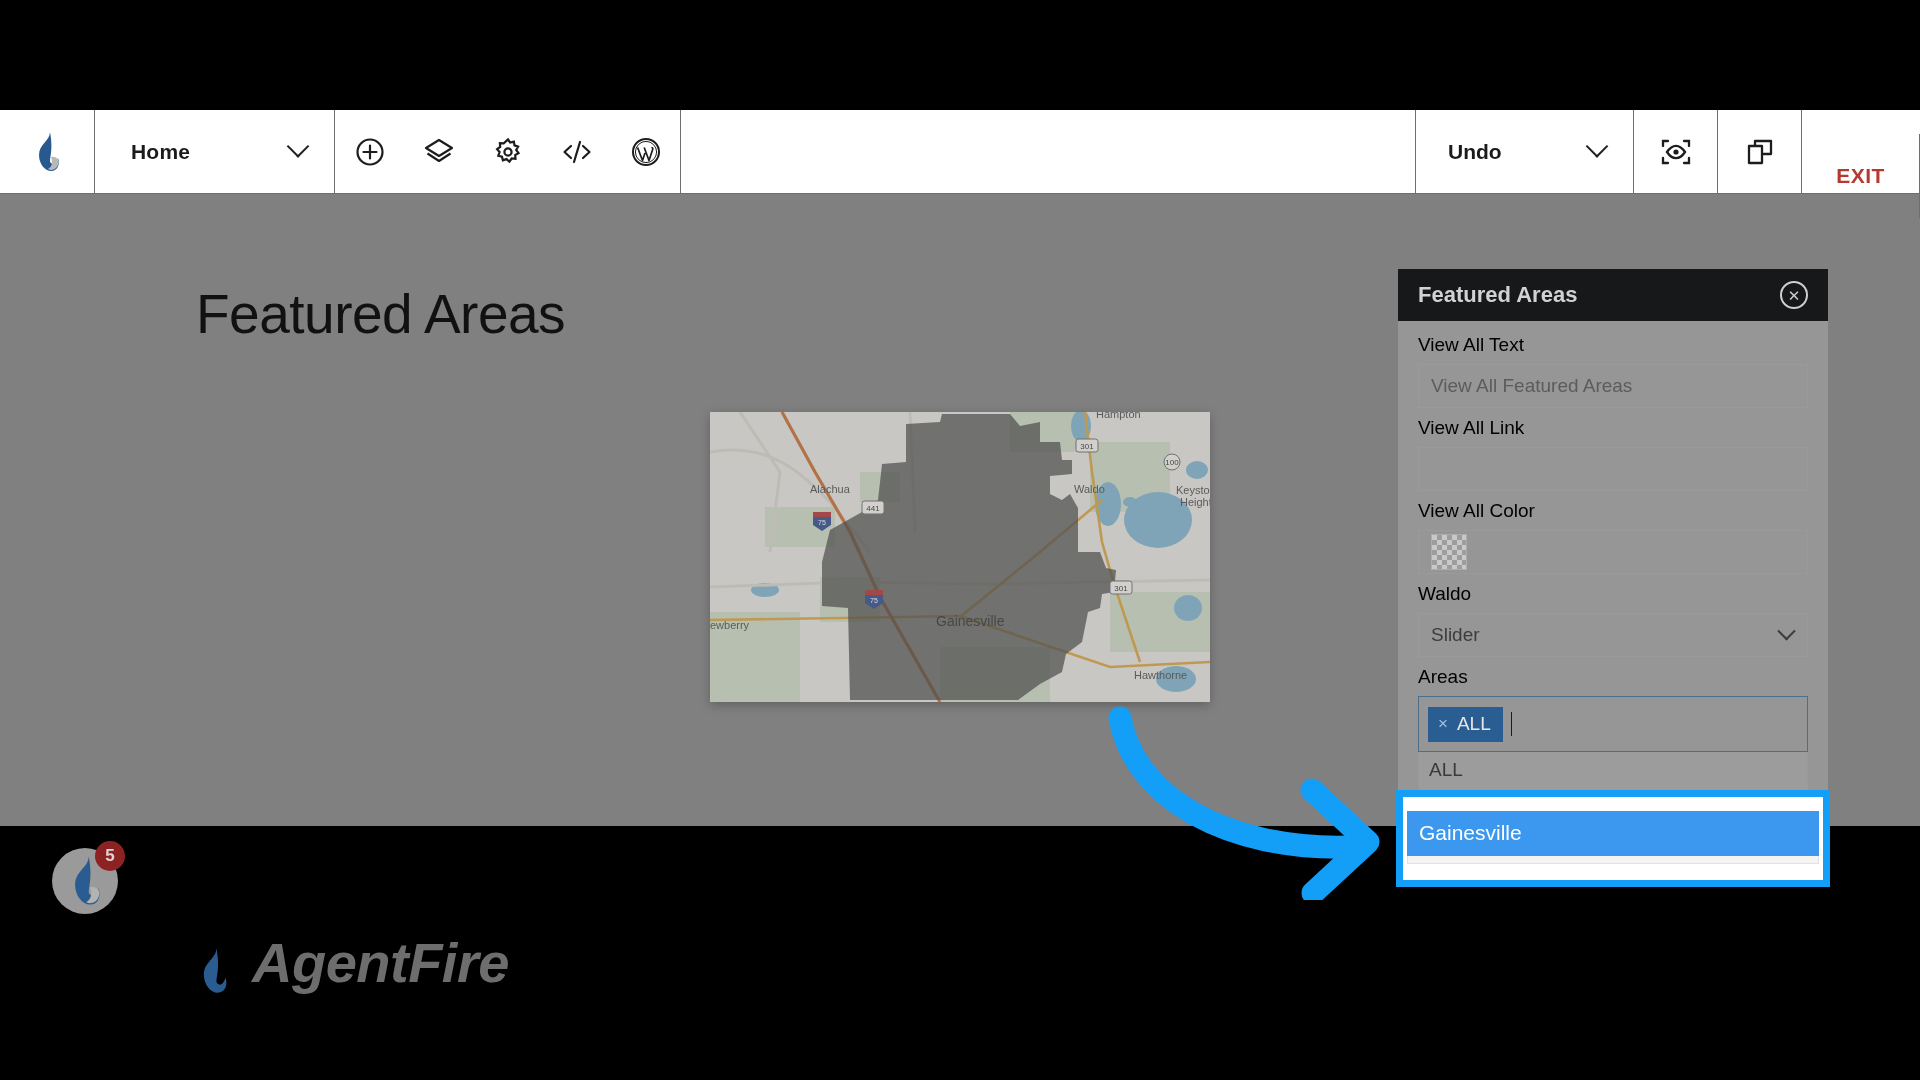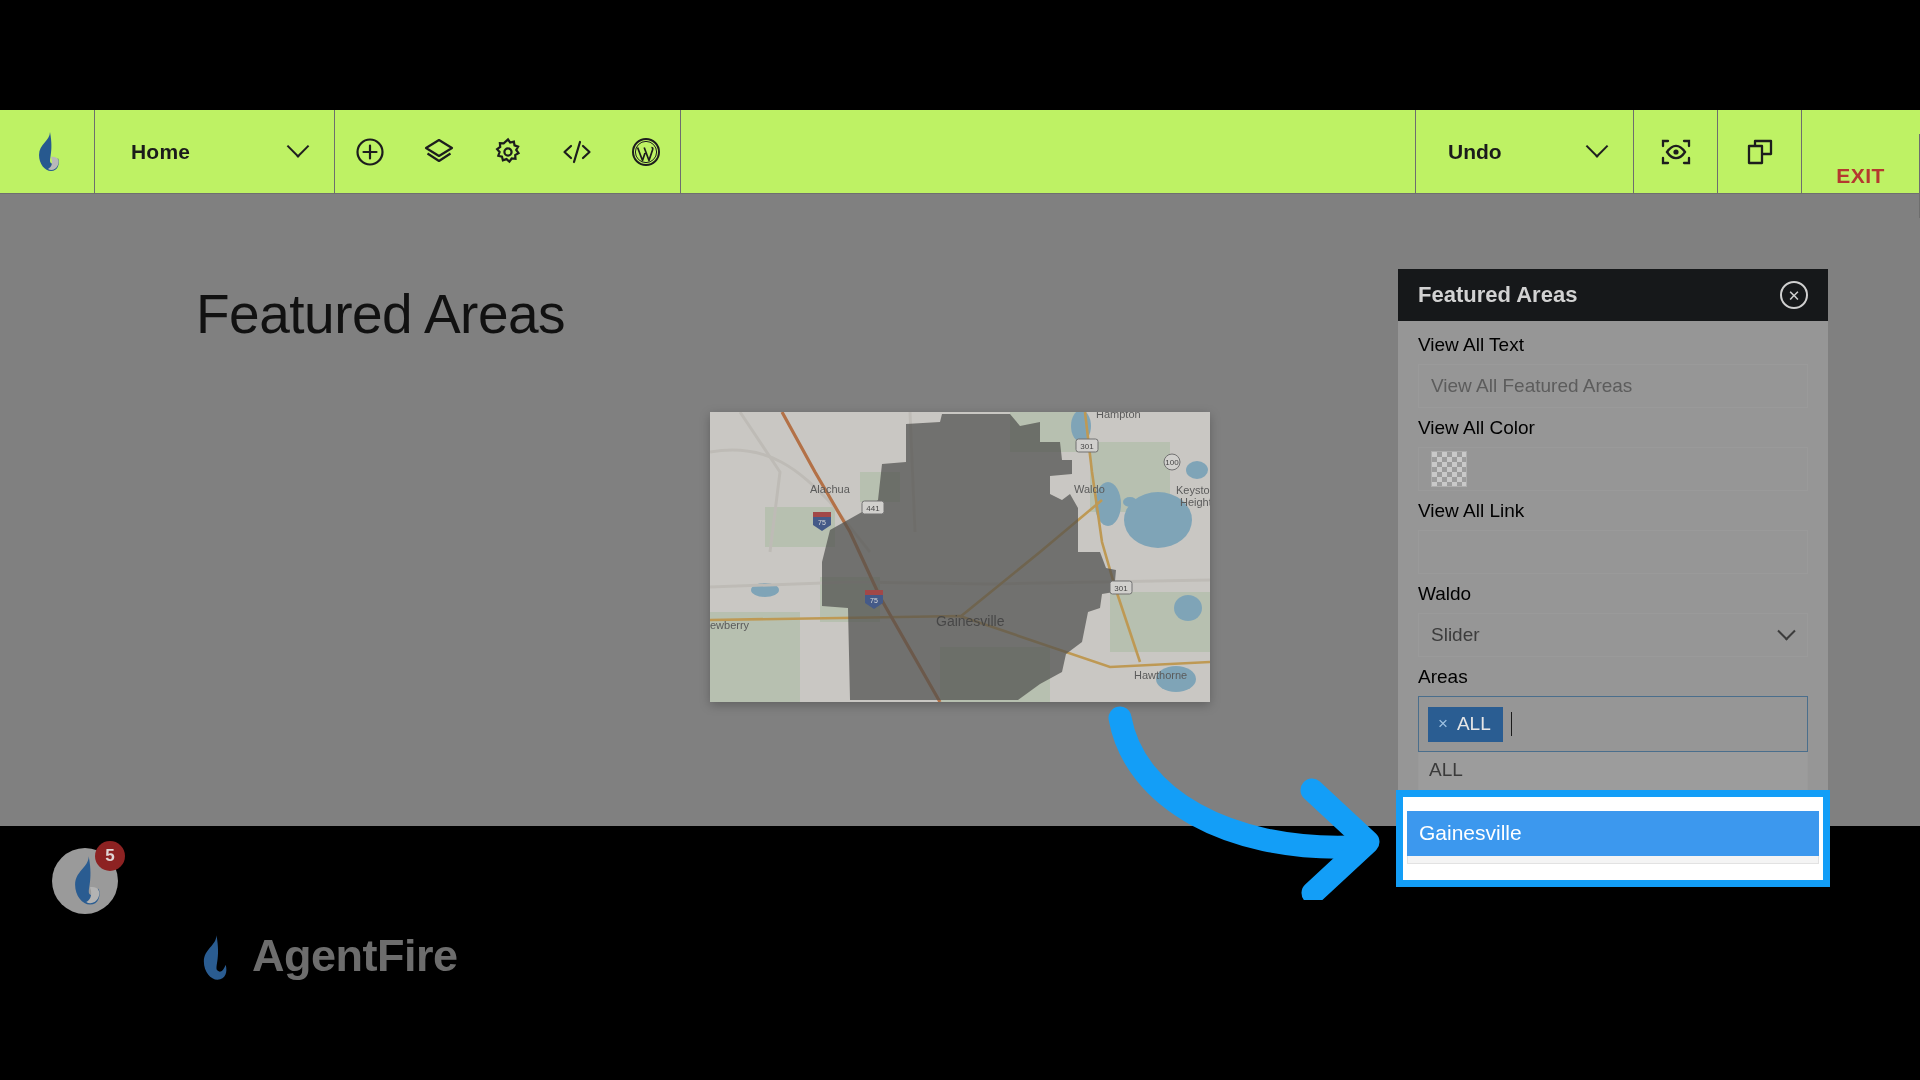--- a/index.html
+++ b/index.html
@@ -16,21 +16,21 @@
     left: 0; top: 110px;
     width: 1920px; height: 716px;
     background: #808080;
     overflow: hidden;
   }
 
   
   #toolbar {
     position: absolute; left: 0; top: 0;
     width: 1920px; height: 84px;
-    background: #bef264;
+    background: #ffffff;
     display: flex; align-items: stretch;
     border-bottom: 1px solid #6f6f6f;
   }
   .tb-cell {
     display: flex; align-items: center; justify-content: center;
     border-right: 1px solid #6e6e6e;
     height: 84px;
   }
   .tb-logo { width: 95px; }
   .tb-home {
@@ -167,21 +167,21 @@
   }
   #chat-badge {
     position:absolute; right:-7px; top:-7px; width:30px; height:30px; border-radius:50%;
     background:#8d2222; color:#e0d6d6; font-size:17px; font-weight:bold;
     display:flex; align-items:center; justify-content:center;
   }
   #footer-logo {
     position:absolute; left:196px; top:930px;
     display:flex; align-items:flex-end; gap:22px;
   }
-  #footer-logo .txt { font-size: 45px; font-weight: bold; color:#6d6d6d; letter-spacing:-.5px; }
+  #footer-logo .txt { font-size: 56px; font-weight: bold; color:#6d6d6d; letter-spacing:-.5px;font-style:italic; }
 </style>
 </head>
 <body>
 
 <div id="viewport">
 
   <div id="toolbar">
 
     <div class="tb-cell tb-logo">
       <svg class="flame" width="28" height="42" viewBox="0 0 28 42">
@@ -366,30 +366,30 @@
     <div id="panel-body">
 
       <div class="field">
         <div class="field-label">View All Text</div>
         <div class="input-box">
           <span>View All Featured Areas</span>
         </div>
       </div>
 
       <div class="field">
+        <div class="field-label">View All Link</div>
+        <div class="input-box">
+          <span></span>
+        </div>
+      </div>
+
+      <div class="field">
         <div class="field-label">View All Color</div>
         <div class="input-box">
           <span class="swatch"></span>
-        </div>
-      </div>
-
-      <div class="field">
-        <div class="field-label">View All Link</div>
-        <div class="input-box">
-          <span></span>
         </div>
       </div>
 
       <div class="field">
         <div class="field-label">Waldo</div>
         <div class="select-box">
           <span>Slider</span>
           <span class="select-chev"></span>
         </div>
       </div>

